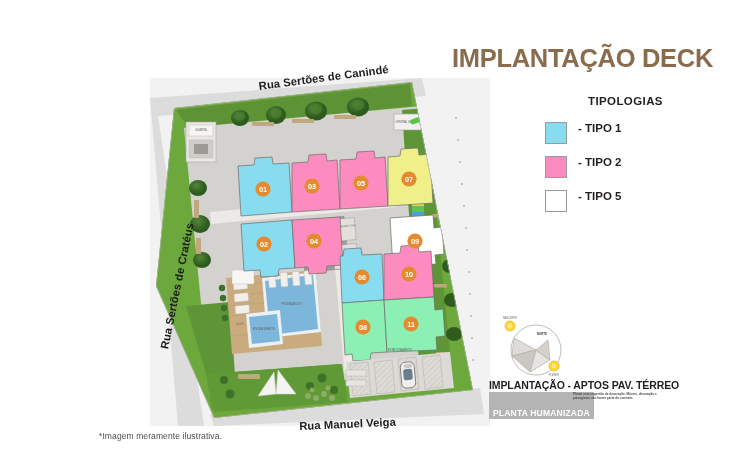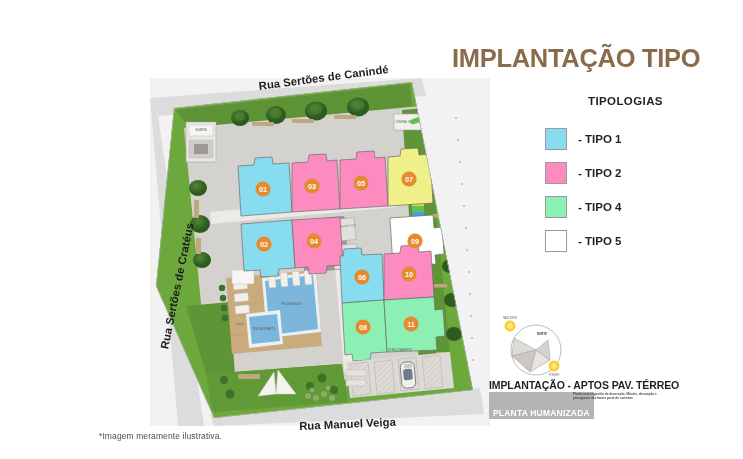--- a/index.html
+++ b/index.html
@@ -34,21 +34,20 @@
     color: #231f20;
     margin-left: 45px;
   }
   #legend {
     position: absolute;
     left: 545px; top: 122px;
     width: 150px;
   }
   .legend-row {
     display: flex;
-    align-items: center;
     height: 34px;
   }
   .legend-swatch {
     width: 22px; height: 22px;
     flex: 0 0 22px;
     border: 1px solid #9a9a9a;
   }
   .legend-label {
     margin-left: 11px;
     font-size: 11.5px;
@@ -474,36 +473,32 @@
     <circle cx="322" cy="260" r="0.8"></circle>
         <circle cx="323" cy="282" r="0.8"></circle>
   </g>
 </svg>
 </div>
 
 <div class="street-label" id="street-caninde">Rua Sertões de Canindé</div>
 <div class="street-label" id="street-crateus">Rua Sertões de Cratéus</div>
 <div class="street-label" id="street-veiga">Rua Manuel Veiga</div>
 
-<div id="title">IMPLANTAÇÃO TIPO</div>
+<div id="title">IMPLANTAÇÃO DECK</div>
 
 <div id="legend-title">TIPOLOGIAS</div>
 
 <div id="legend">
   <div class="legend-row">
     <span class="legend-swatch" style="background:#87dcf0"></span>
     <span class="legend-label">- TIPO 1</span>
   </div>
   <div class="legend-row">
     <span class="legend-swatch" style="background:#fc8cc0"></span>
     <span class="legend-label">- TIPO 2</span>
-  </div>
-  <div class="legend-row">
-    <span class="legend-swatch" style="background:#8cf0b4"></span>
-    <span class="legend-label">- TIPO 4</span>
   </div>
   <div class="legend-row">
     <span class="legend-swatch" style="background:#ffffff"></span>
     <span class="legend-label">- TIPO 5</span>
   </div>
 </div>
 
 <div id="solar">
 <svg width="86" height="68" viewBox="0 0 86 68" xmlns="http://www.w3.org/2000/svg">
   <circle cx="40" cy="34" r="25" fill="none" stroke="#b9b6b1" stroke-width="0.9"></circle>

